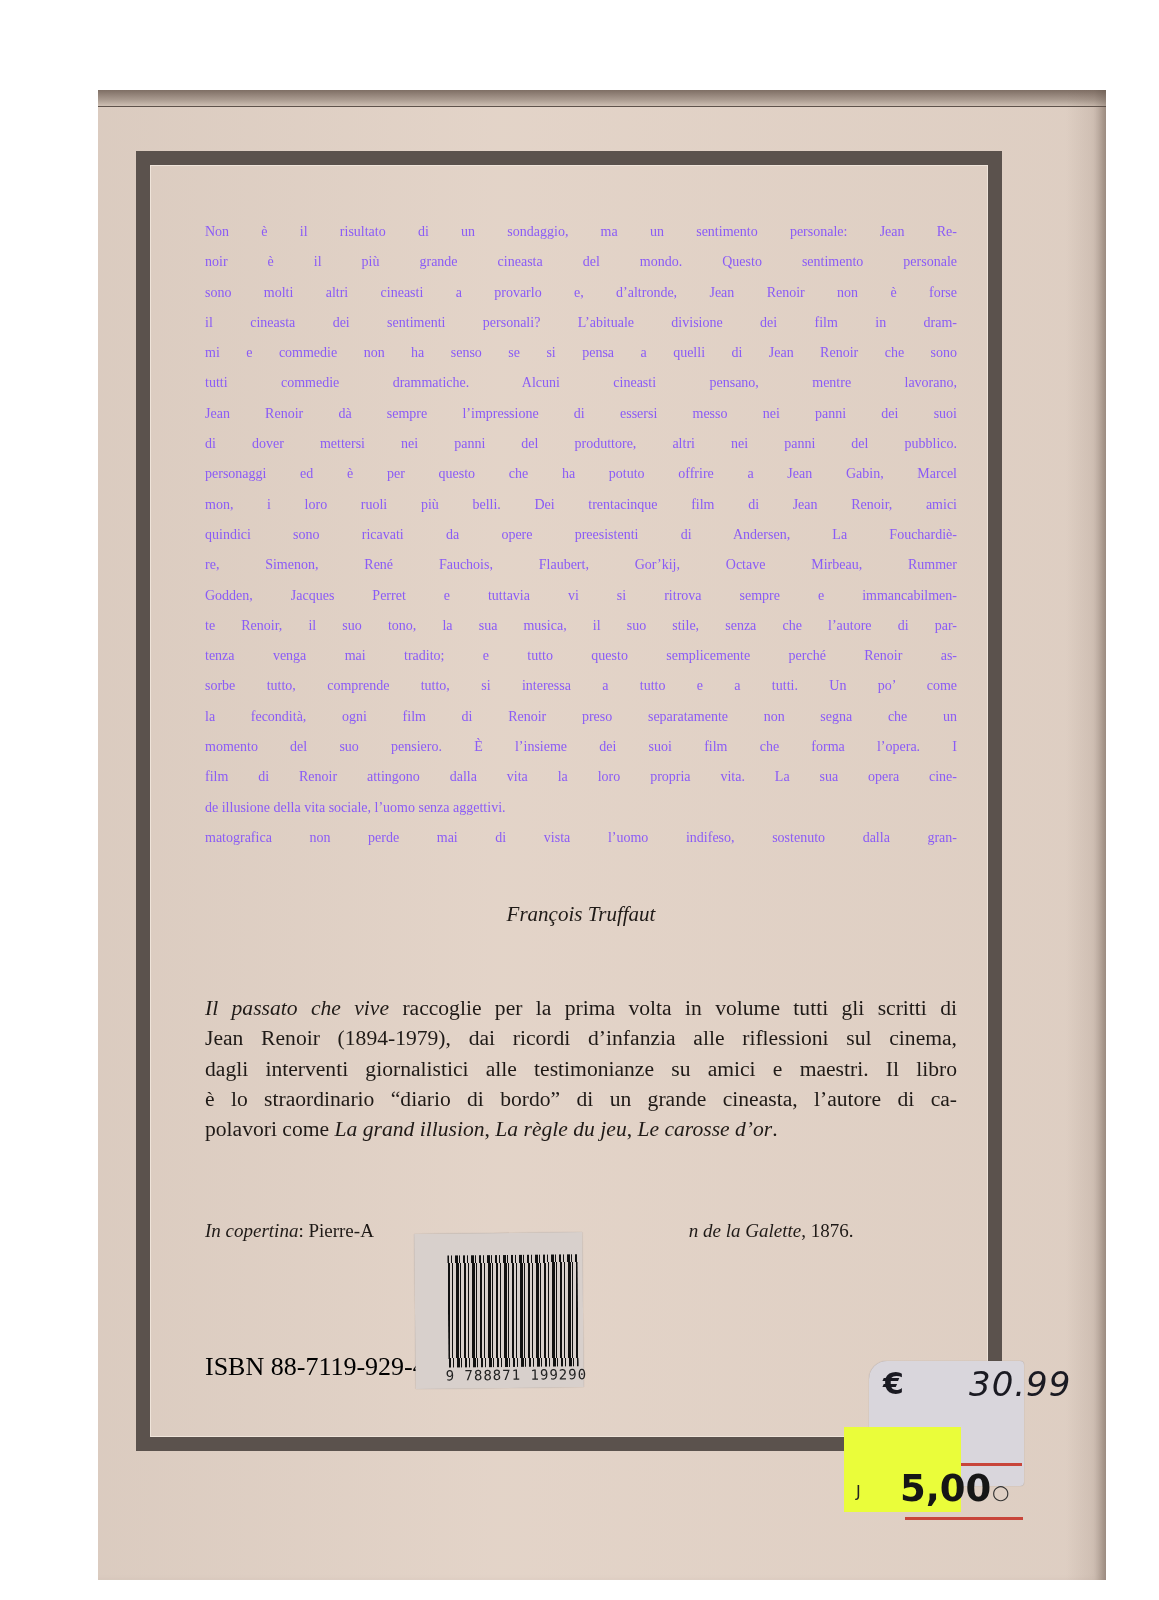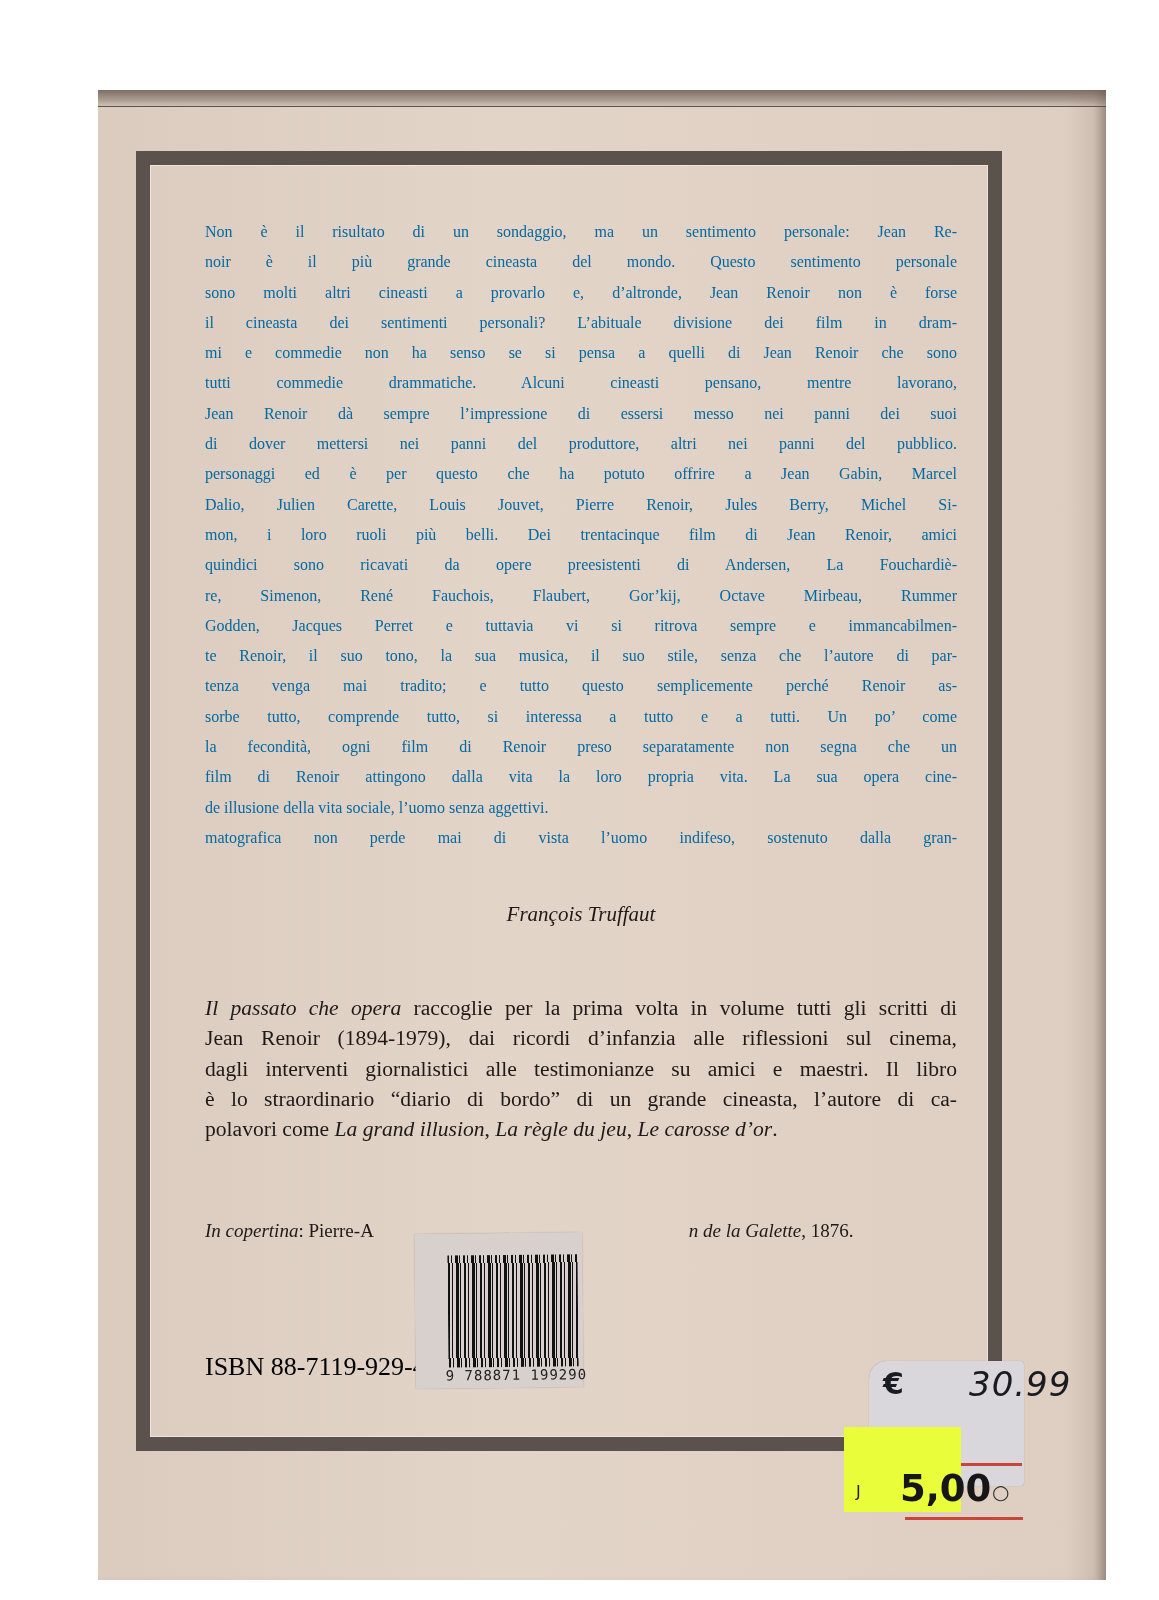--- a/index.html
+++ b/index.html
@@ -36,23 +36,23 @@
       box-sizing: border-box;
     }
     .frame-inner {
       position: absolute; inset: 0;
       border: 1px solid #efe4da;
     }
     .text-block {
       position: absolute;
       left: 205px; top: 217px;
       width: 752px;
-      font-size: 16px;
+      font-size: 14px;
       line-height: 30.3px;
-      color: #0369a1;
+      color: #8b5cf6;
       text-align: justify;
       hyphens: manual;
     }
     .text-block p { margin: 0; }
     .text-block .line { display: block; text-align-last: justify; white-space: nowrap; }
     .text-block .line.last { text-align-last: left; }
     .signature {
       position: absolute;
       left: 205px; top: 902px; width: 752px;
       text-align: center;
@@ -152,39 +152,39 @@
   <p>
     <span class="line">Non è il risultato di un sondaggio, ma un sentimento personale: Jean Re-</span>
     <span class="line">noir è il più grande cineasta del mondo. Questo sentimento personale</span>
     <span class="line">sono molti altri cineasti a provarlo e, d’altronde, Jean Renoir non è forse</span>
     <span class="line">il cineasta dei sentimenti personali? L’abituale divisione dei film in dram-</span>
     <span class="line">mi e commedie non ha senso se si pensa a quelli di Jean Renoir che sono</span>
     <span class="line">tutti commedie drammatiche. Alcuni cineasti pensano, mentre lavorano,</span>
     <span class="line">Jean Renoir dà sempre l’impressione di essersi messo nei panni dei suoi</span>
     <span class="line">di dover mettersi nei panni del produttore, altri nei panni del pubblico.</span>
     <span class="line">personaggi ed è per questo che ha potuto offrire a Jean Gabin, Marcel</span>
-    <span class="line">Dalio, Julien Carette, Louis Jouvet, Pierre Renoir, Jules Berry, Michel Si-</span>
     <span class="line">mon, i loro ruoli più belli. Dei trentacinque film di Jean Renoir, amici</span>
     <span class="line">quindici sono ricavati da opere preesistenti di Andersen, La Fouchardiè-</span>
     <span class="line">re, Simenon, René Fauchois, Flaubert, Gor’kij, Octave Mirbeau, Rummer</span>
     <span class="line">Godden, Jacques Perret e tuttavia vi si ritrova sempre e immancabilmen-</span>
     <span class="line">te Renoir, il suo tono, la sua musica, il suo stile, senza che l’autore di par-</span>
     <span class="line">tenza venga mai tradito; e tutto questo semplicemente perché Renoir as-</span>
     <span class="line">sorbe tutto, comprende tutto, si interessa a tutto e a tutti. Un po’ come</span>
     <span class="line">la fecondità, ogni film di Renoir preso separatamente non segna che un</span>
+    <span class="line">momento del suo pensiero. È l’insieme dei suoi film che forma l’opera. I</span>
     <span class="line">film di Renoir attingono dalla vita la loro propria vita. La sua opera cine-</span>
     <span class="line last">de illusione della vita sociale, l’uomo senza aggettivi.</span>
     <span class="line">matografica non perde mai di vista l’uomo indifeso, sostenuto dalla gran-</span>
   </p>
 </div>
 
 <div class="signature">François Truffaut</div>
 
 <div class="description">
-  <span class="line"><i>Il passato che opera</i><span> raccoglie per la prima volta in volume tutti gli scritti di</span></span>
+  <span class="line"><i>Il passato che vive</i><span> raccoglie per la prima volta in volume tutti gli scritti di</span></span>
   <span class="line">Jean Renoir (1894-1979), dai ricordi d’infanzia alle riflessioni sul cinema,</span>
   <span class="line">dagli interventi giornalistici alle testimonianze su amici e maestri. Il libro</span>
   <span class="line">è lo straordinario “diario di bordo” di un grande cineasta, l’autore di ca-</span>
   <span class="line last"><span>polavori come </span><i>La grand illusion</i><span>, </span><i>La règle du jeu</i><span>, </span><i>Le carosse d’or</i><span>.</span></span>
 </div>
 
 <div class="credit"><i>In copertina</i><span>: </span><span>Pierre-A</span><span class="spacer"></span><i>n de la Galette</i><span>, 1876.</span></div>
 
 <div class="isbn">ISBN 88-7119-929-4</div>
 

